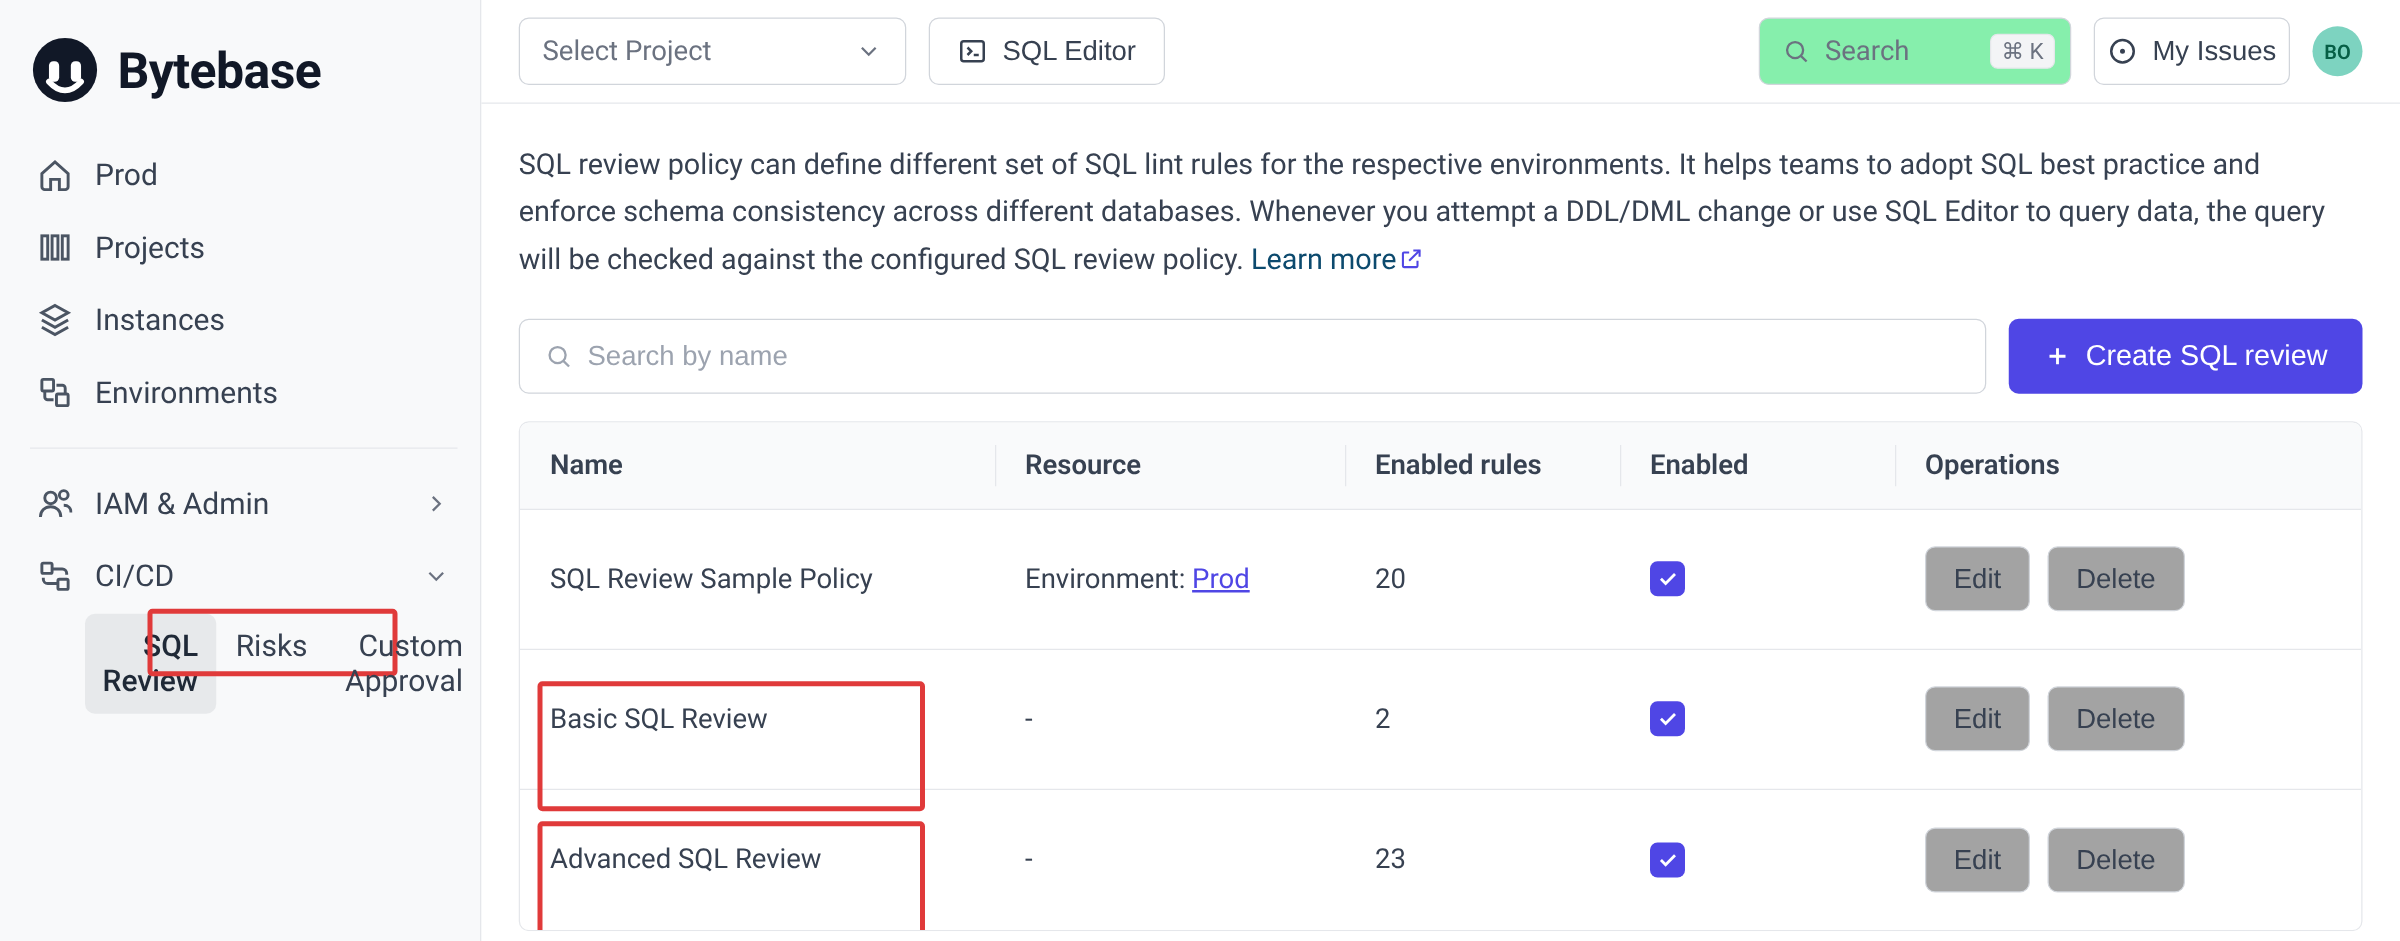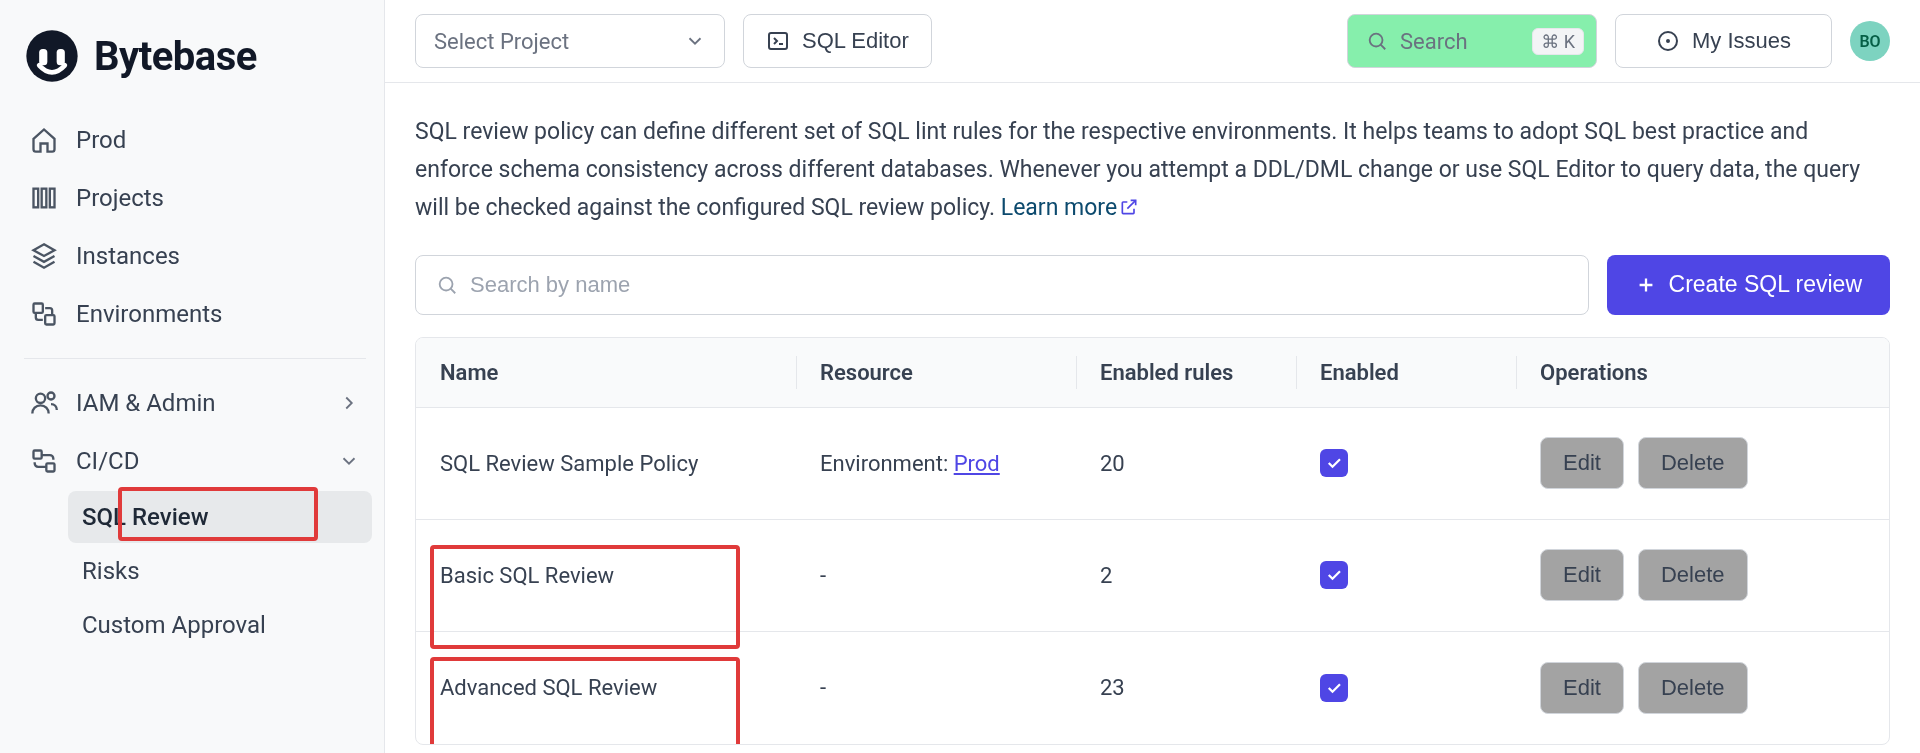--- a/index.html
+++ b/index.html
@@ -48,22 +48,23 @@
   }
   .nav-item .spacer { flex: 1; }
   .nav-divider {
     height: 1px;
     background: #e5e7eb;
     margin: 14px 6px;
   }
   .subnav {
     padding-left: 50px;
     display: flex;
-    flex-direction: column;
+    flex-direction: row;
     gap: 2px;
+    text-align: right;
   }
   .sub-item {
     padding: 12px 14px;
     font-size: 24px;
     color: #374151;
     border-radius: 8px;
     cursor: pointer;
     position: relative;
   }
   .sub-item.active {
@@ -150,21 +151,21 @@
     border-radius: 6px;
     padding: 2px 8px;
     color: #6b7280;
     margin-left: auto;
   }
   .my-issues-btn {
     display: flex;
     align-items: center;
     gap: 12px;
     height: 54px;
-    padding: 0 40px;
+    padding: 0 10px;
     border: 1px solid #d1d5db;
     border-radius: 8px;
     font-size: 22px;
     color: #374151;
     background: #fff;
     cursor: pointer;
     justify-content: center;
   }
   .avatar {
     width: 40px;

